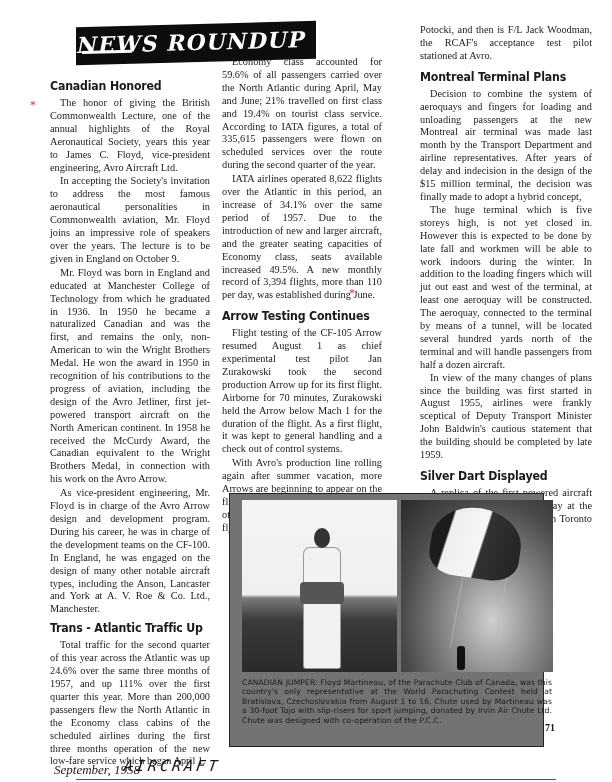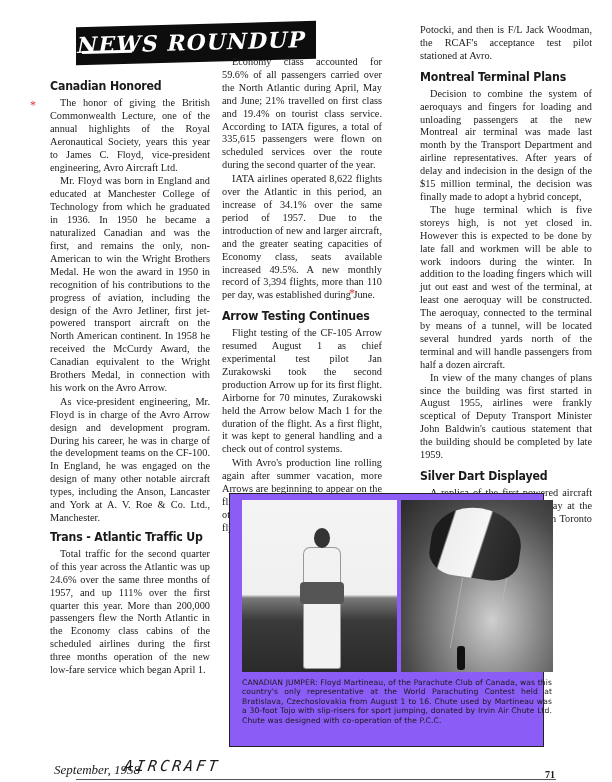--- a/index.html
+++ b/index.html
@@ -13,51 +13,52 @@
   .col { position: absolute; font-size: 10.3px; line-height: 12.9px; text-align: justify; }
   .col p { text-indent: 10px; margin-bottom: 1px; hyphens: auto; }
   .head { font-family: "DejaVu Sans", sans-serif; font-weight: bold; font-size: 12.5px; line-height: 16px; margin: 4px 0 3px; letter-spacing: -0.2px; transform: scaleX(0.88); transform-origin: left; white-space: nowrap; }
 
   .col1 { left: 50px; top: 74px; width: 160px; }
   .col2 { left: 222px; top: 56px; width: 160px; }
   .col3-top { position: absolute; left: 388px; top: 24px; width: 172px; font-size: 10.3px; line-height: 12.9px; text-align: justify; margin-left: 32px; }
 
   .star { position: absolute; color: #d33; font-size: 12px; }
 
-  .photo-box { position: absolute; left: 229px; top: 493px; width: 315px; height: 254px; border: 1.5px solid #222; background: #8b5cf6; }
+  .photo-box { position: absolute; left: 229px; top: 493px; width: 315px; height: 254px; border: 1.5px solid #222; background: #737373; }
   .photo { position: absolute; top: 6px; height: 172px; overflow: hidden; }
   .photo-left { left: 12px; width: 155px; background: linear-gradient(#f4f4f4 0%, #f0f0f0 55%, #7a7a7a 57%, #3a3a3a 70%, #2a2a2a 100%); }
   .photo-right { left: 171px; width: 152px; background: radial-gradient(ellipse at 60% 70%, #cfcfcf 0%, #8a8a8a 35%, #4a4a4a 70%, #2a2a2a 100%); }
   .person-head { position: absolute; left: 72px; top: 28px; width: 16px; height: 20px; border-radius: 50%; background: #333; }
   .person-body { position: absolute; left: 62px; top: 48px; width: 36px; height: 120px; background: #f2f2f2; border-radius: 6px 6px 2px 2px; box-shadow: 0 0 0 1px #999; }
   .pack { position: absolute; left: 58px; top: 82px; width: 44px; height: 22px; background: #555; border-radius: 4px; }
   .canopy { position: absolute; left: 30px; top: 8px; width: 90px; height: 70px; border-radius: 50% 50% 30% 30%; background: linear-gradient(100deg, #1c1c1c 0%, #1c1c1c 20%, #eeeeee 22%, #f6f6f6 55%, #333 57%, #222 100%); transform: rotate(8deg); }
   .lines { position: absolute; left: 55px; top: 78px; width: 45px; height: 70px; border-left: 1px solid #bbb; border-right: 1px solid #bbb; transform: skewX(-10deg); opacity: .7; }
   .jumper { position: absolute; left: 56px; top: 146px; width: 8px; height: 24px; background: #111; border-radius: 3px; }
   .caption { position: absolute; left: 12px; top: 184px; width: 310px; font-family: "DejaVu Sans", sans-serif; font-size: 7.6px; line-height: 9.4px; text-align: justify; letter-spacing: 0.1px; }
 
   .footer-date { position: absolute; left: 54px; top: 762px; font-style: italic; font-size: 13px; }
   .footer-mag { position: absolute; left: 124px; top: 757px; font-family: "DejaVu Sans Mono", monospace; font-style: italic; font-size: 15px; letter-spacing: 3px; transform: skewX(-8deg); }
-  .page-num { position: absolute; left: 545px; top: 769px; font-size: 10px; font-weight: bold; }
+  .page-num { position: absolute; left: 545px; top: 722px; font-size: 10px; font-weight: bold; }
   .footer-rule { position: absolute; left: 76px; top: 779px; width: 480px; height: 1px; background: #555; }
 </style>
 </head>
 <body>
 
 <div class="banner">
   <div class="banner-line"></div>
   <div class="banner-text">NEWS ROUNDUP</div>
 </div>
 
 <span class="star" style="left:30px; top:98px;">*</span>
 <span class="star" style="left:349px; top:286px;">*</span>
 
 <div class="col col1">
   <div class="head">Canadian Honored</div>
   <p>The honor of giving the British Commonwealth Lecture, one of the annual highlights of the Royal Aeronautical Society, years this year to James C. Floyd, vice-president engineering, Avro Aircraft Ltd.</p>
+  <p>In accepting the Society's invitation to address the most famous aeronautical personalities in Commonwealth aviation, Mr. Floyd joins an impressive role of speakers over the years. The lecture is to be given in England on October 9.</p>
   <p>Mr. Floyd was born in England and educated at Manchester College of Technology from which he graduated in 1936. In 1950 he became a naturalized Canadian and was the first, and remains the only, non-American to win the Wright Brothers Medal. He won the award in 1950 in recognition of his contributions to the progress of aviation, including the design of the Avro Jetliner, first jet-powered transport aircraft on the North American continent. In 1958 he received the McCurdy Award, the Canadian equivalent to the Wright Brothers Medal, in connection with his work on the Avro Arrow.</p>
   <p>As vice-president engineering, Mr. Floyd is in charge of the Avro Arrow design and development program. During his career, he was in charge of the development teams on the CF-100. In England, he was engaged on the design of many other notable aircraft types, including the Anson, Lancaster and York at A. V. Roe &amp; Co. Ltd., Manchester.</p>
   <div class="head">Trans - Atlantic Traffic Up</div>
   <p>Total traffic for the second quarter of this year across the Atlantic was up 24.6% over the same three months of 1957, and up 111% over the first quarter this year. More than 200,000 passengers flew the North Atlantic in the Economy class cabins of the scheduled airlines during the first three months operation of the new low-fare service which began April 1.</p>
 </div>
 
 <div class="col col2">
   <p>Economy class accounted for 59.6% of all passengers carried over the North Atlantic during April, May and June; 21% travelled on first class and 19.4% on tourist class service. According to IATA figures, a total of 335,615 passengers were flown on scheduled services over the route during the second quarter of the year.</p>
   <p>IATA airlines operated 8,622 flights over the Atlantic in this period, an increase of 34.1% over the same period of 1957. Due to the introduction of new and larger aircraft, and the greater seating capacities of Economy class, seats available increased 49.5%. A new monthly record of 3,394 flights, more than 110 per day, was established during June.</p>
   <div class="head" style="margin-top:6px;">Arrow Testing Continues</div>

